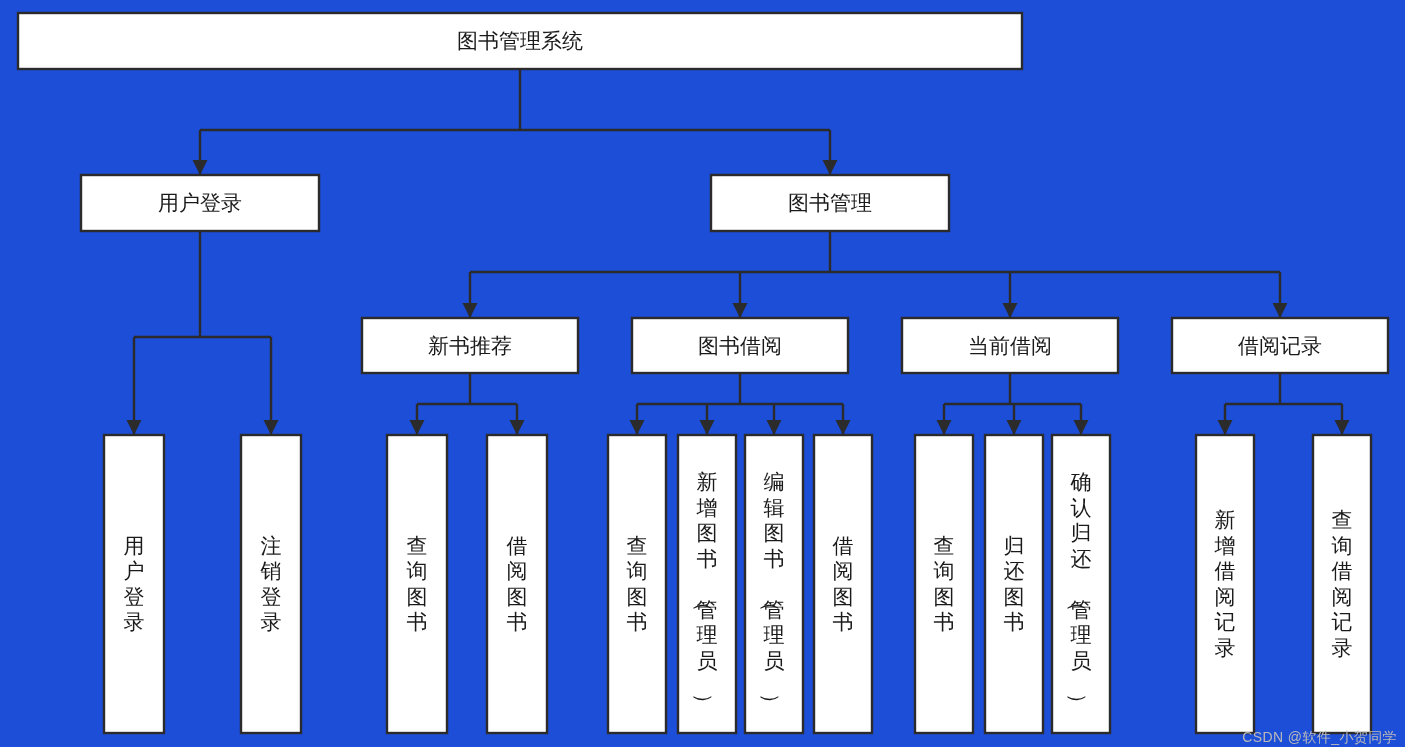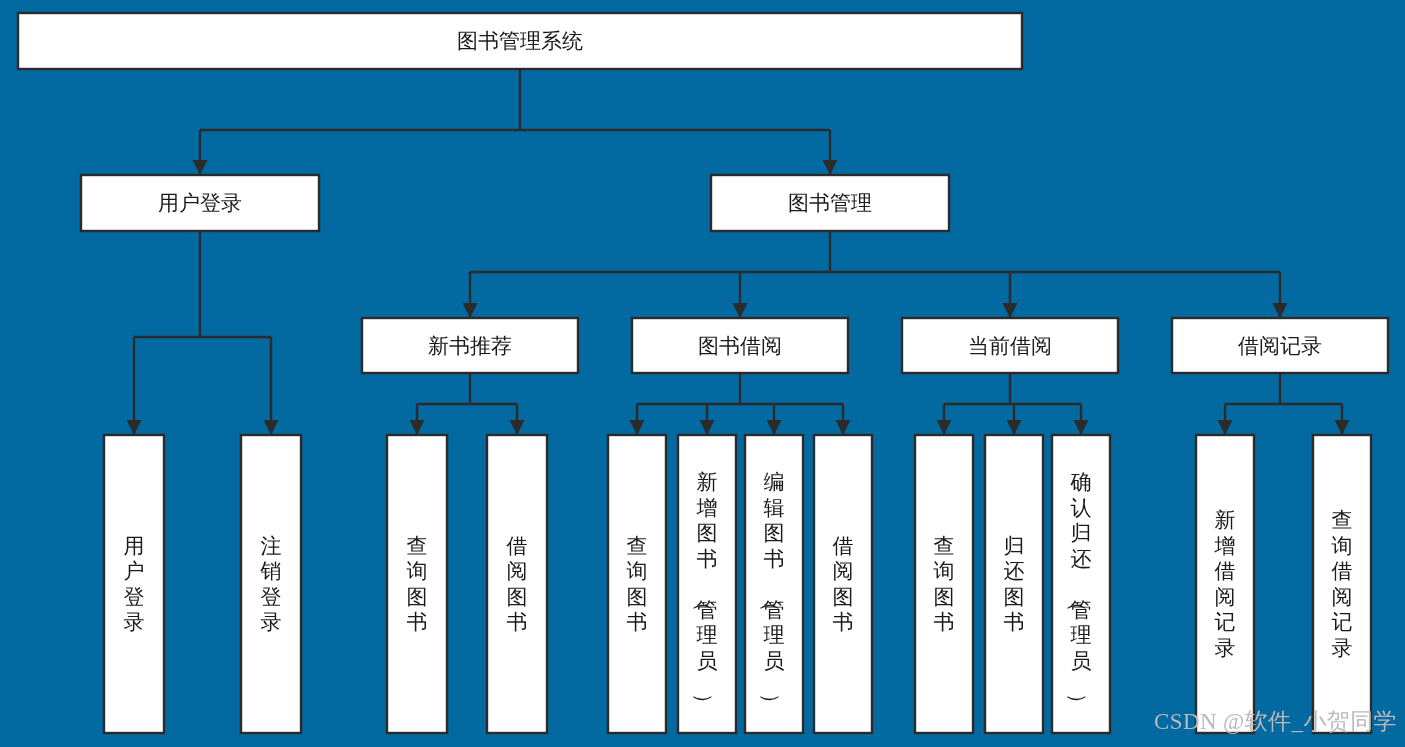--- a/index.html
+++ b/index.html
@@ -11,21 +11,21 @@
   body {
     width: 1405px;
     height: 747px;
     overflow: hidden;
     font-family: "DejaVu Sans", "Liberation Sans", sans-serif;
   }
   #diagram-root {
     position: relative;
     width: 1405px;
     height: 747px;
-    background: #0369a1;
+    background: #1d4ed8;
   }
   svg.diagram-canvas {
     position: absolute;
     left: 0;
     top: 0;
     width: 1405px;
     height: 747px;
     display: block;
   }
   .node-box {
@@ -52,23 +52,23 @@
   }
   .node-label-v {
     font-family: "DejaVu Sans", "Liberation Sans", sans-serif;
     font-size: 21px;
     fill: #1a1a1a;
     text-anchor: middle;
   }
   .watermark {
     position: absolute;
     right: 8px;
-    bottom: 10px;
-    font-family: Liberation Serif, serif;
-    font-size: 23px;
+    bottom: 0;
+    font-family: Liberation Sans, sans-serif;
+    font-size: 14px;
     color: #b9b9b9;
     letter-spacing: 0.4px;
     white-space: nowrap;
     user-select: none;
   }
 </style>
 </head>
 <body>
 
 <div id="diagram-root">

